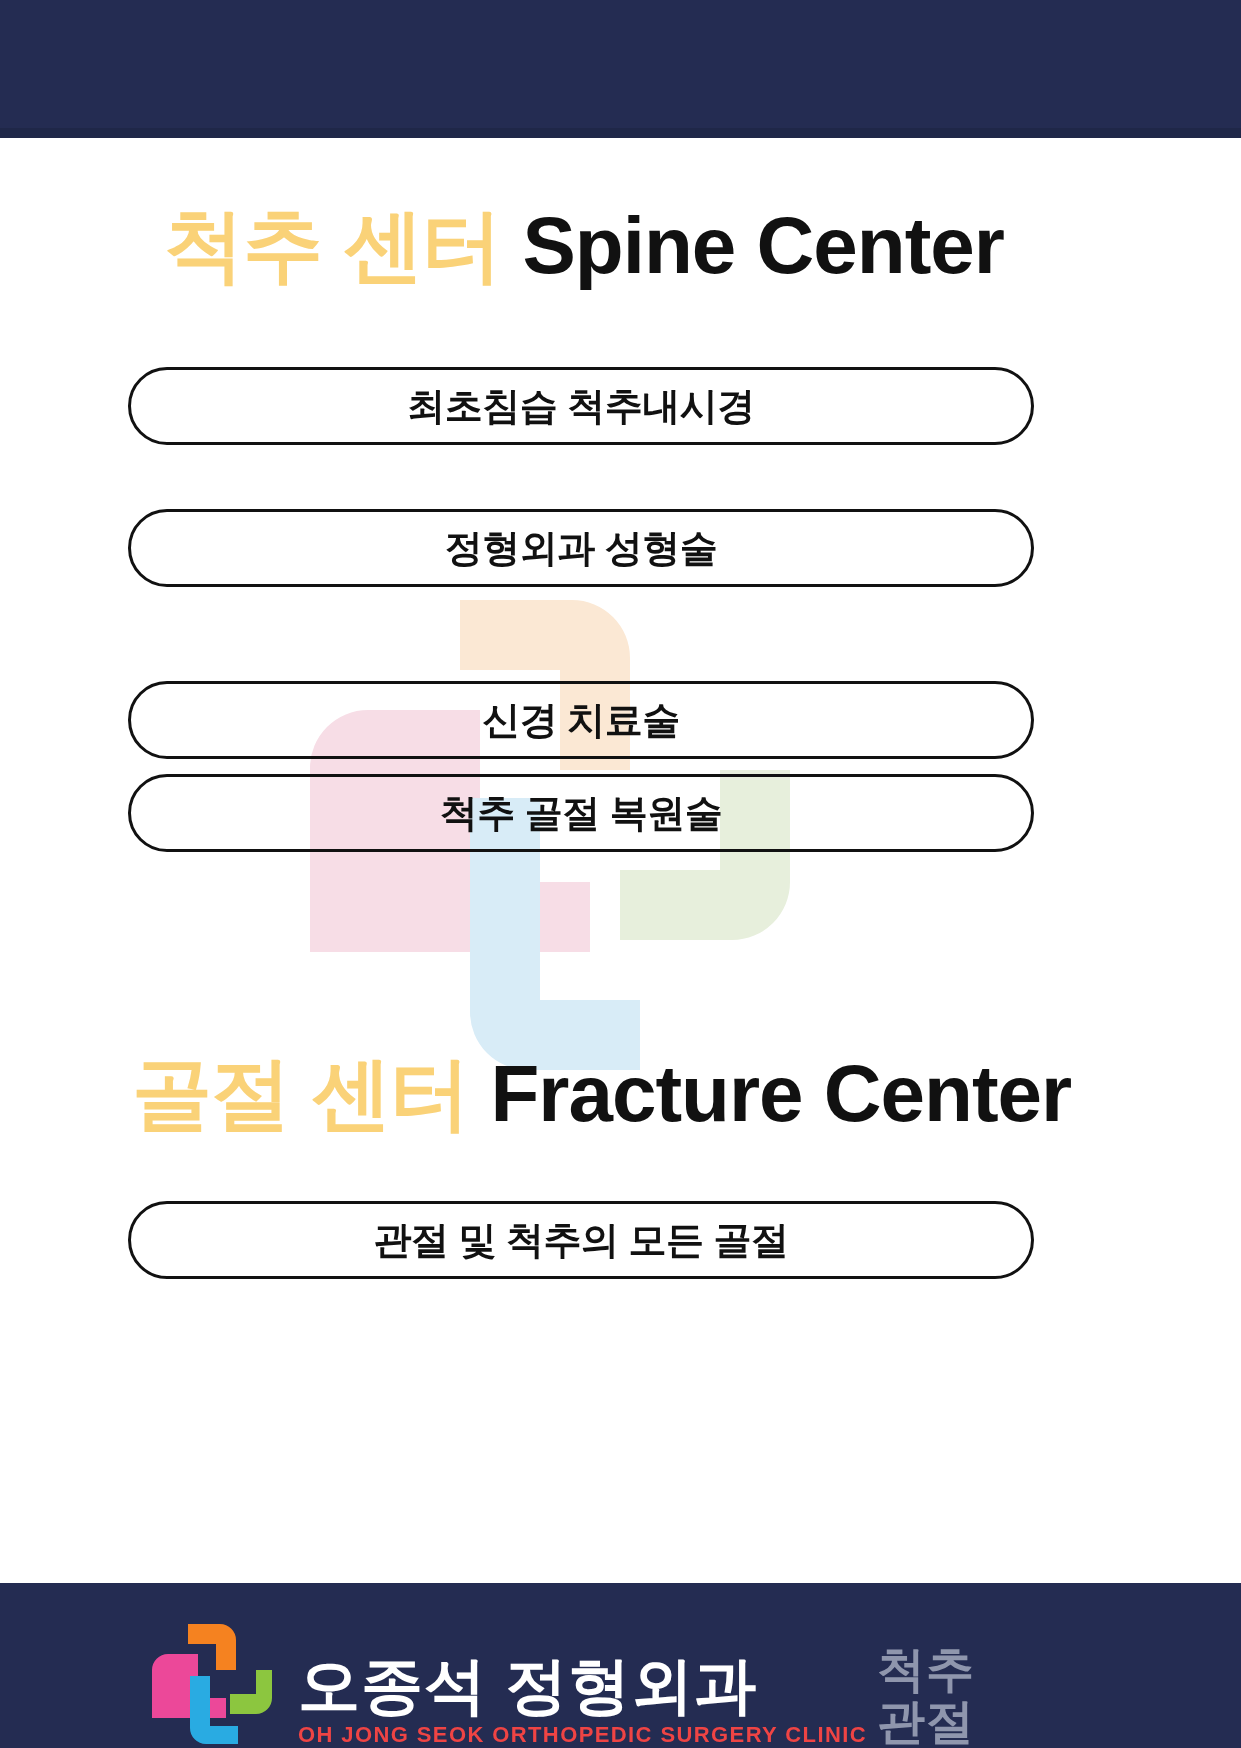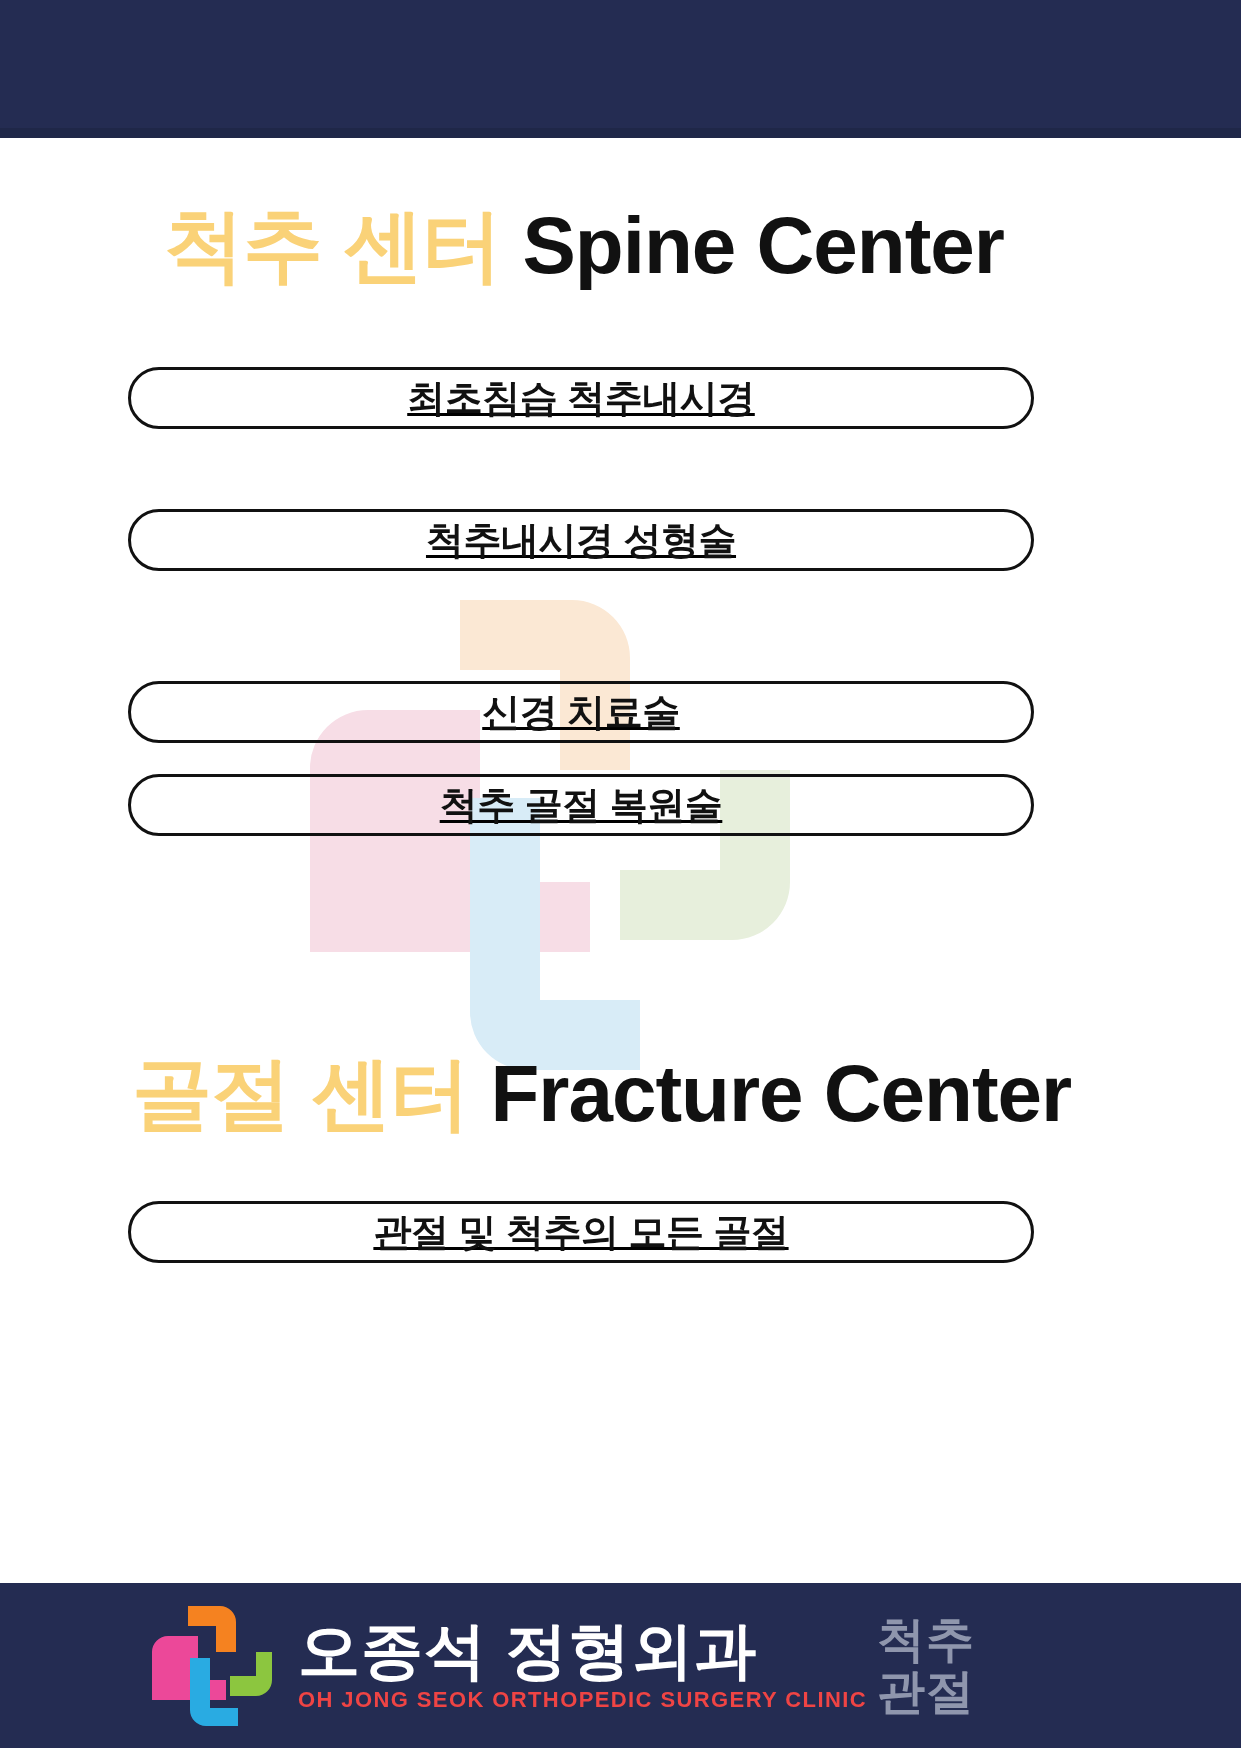--- a/index.html
+++ b/index.html
@@ -81,29 +81,28 @@
     color: #fad278;
   }
   .h-en {
     color: #111111;
   }
 
   .pill {
     position: absolute;
     left: 104px;
     width: 906px;
-    height: 62px;
+    height: 78px;
     border: 3px solid #111111;
     border-radius: 44px;
     background: transparent;
     display: flex;
     align-items: center;
     justify-content: center;
     box-sizing: border-box;
-    text-decoration: underline;
   }
   .pill-label {
     font-size: 38px;
     font-weight: 700;
     color: #111111;
     letter-spacing: -0.5px;
     line-height: 1;
   }
 
   .pill-0 { top: 229px; }   
@@ -120,21 +119,21 @@
     height: 165px;
     background: #242c52;
     overflow: hidden;
   }
   .footer-inner {
     position: absolute;
     left: 148px;
     top: 0;
     height: 165px;
     display: flex;
-    align-items: center;
+    align-items: flex-end;
   }
   .logo-mark {
     width: 128px;
     height: 128px;
     flex: 0 0 auto;
   }
   .logo-text-block {
     margin-left: 22px;
     display: flex;
     flex-direction: column;
@@ -195,21 +194,21 @@
   <div class="content">
 
     <div class="section-heading heading-spine">
       <span class="h-ko">척추 센터</span><span class="h-en"> Spine Center</span>
     </div>
 
     <div class="pill pill-0">
       <span class="pill-label">최초침습 척추내시경</span>
     </div>
     <div class="pill pill-1">
-      <span class="pill-label">척추내시경 성형술</span>
+      <span class="pill-label">정형외과 성형술</span>
     </div>
     <div class="pill pill-2">
       <span class="pill-label">신경 치료술</span>
     </div>
     <div class="pill pill-3">
       <span class="pill-label">척추 골절 복원술</span>
     </div>
 
     <div class="section-heading heading-fracture">
       <span class="h-ko">골절 센터</span><span class="h-en"> Fracture Center</span>

